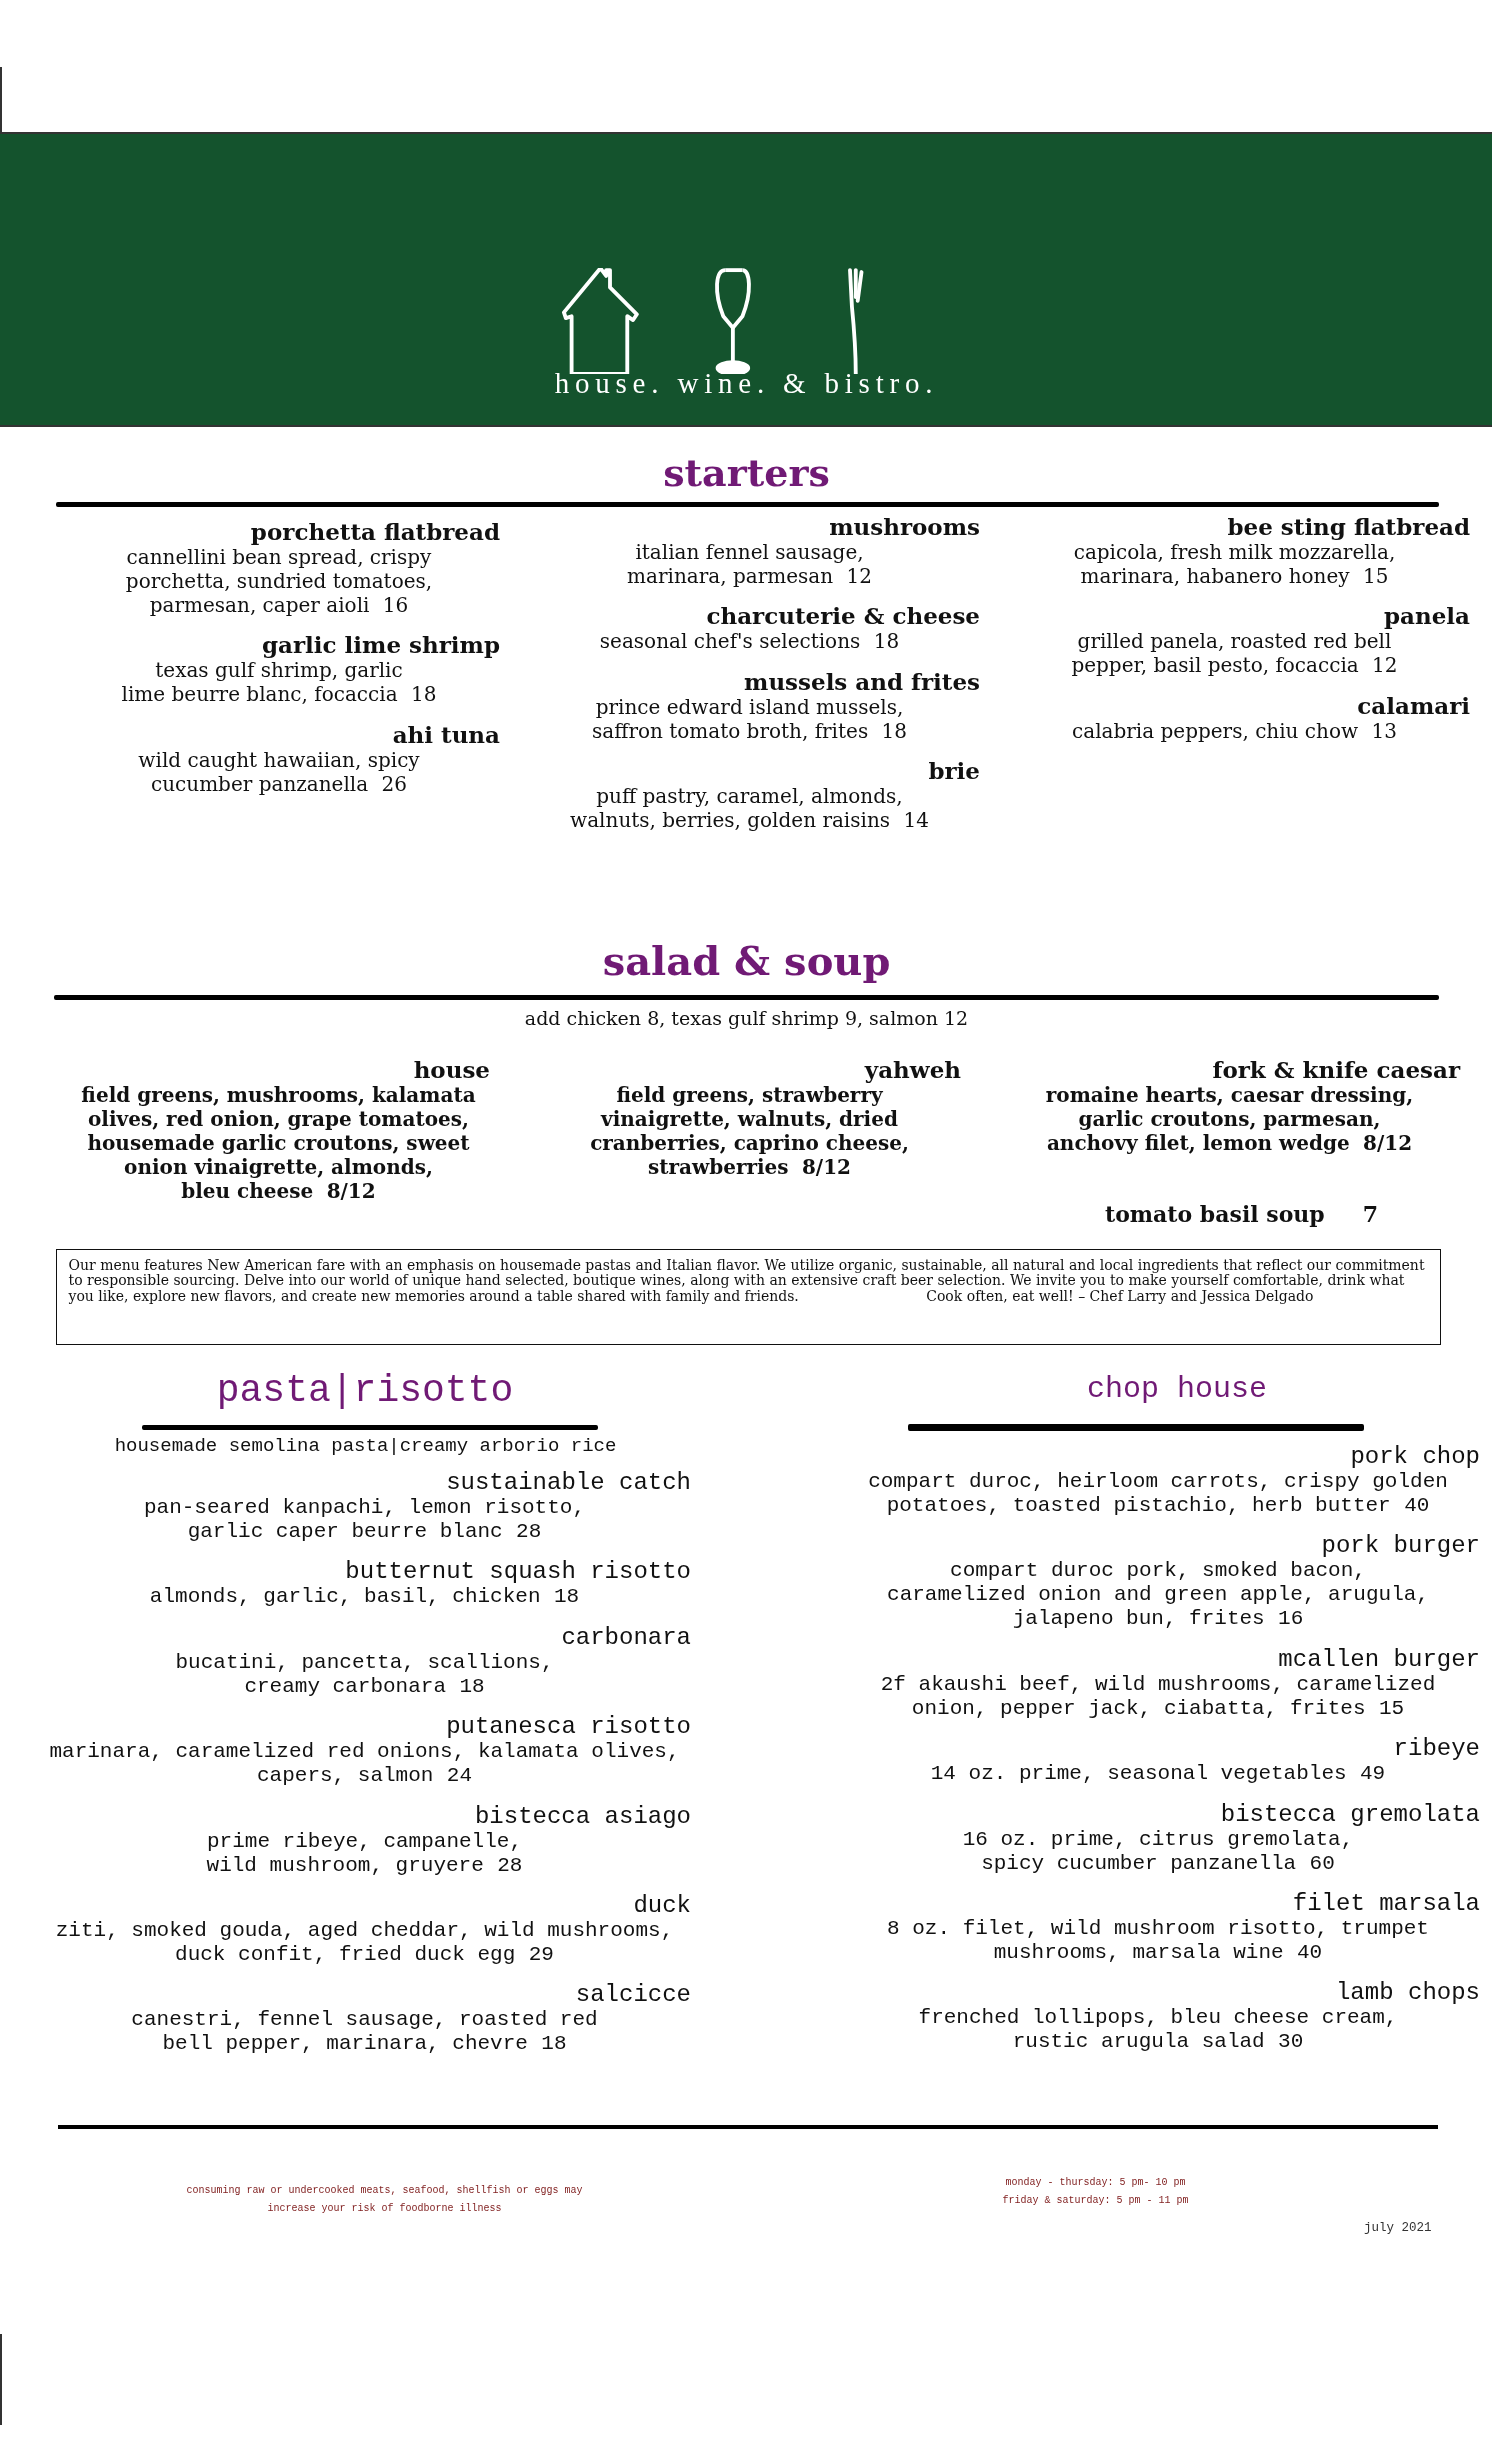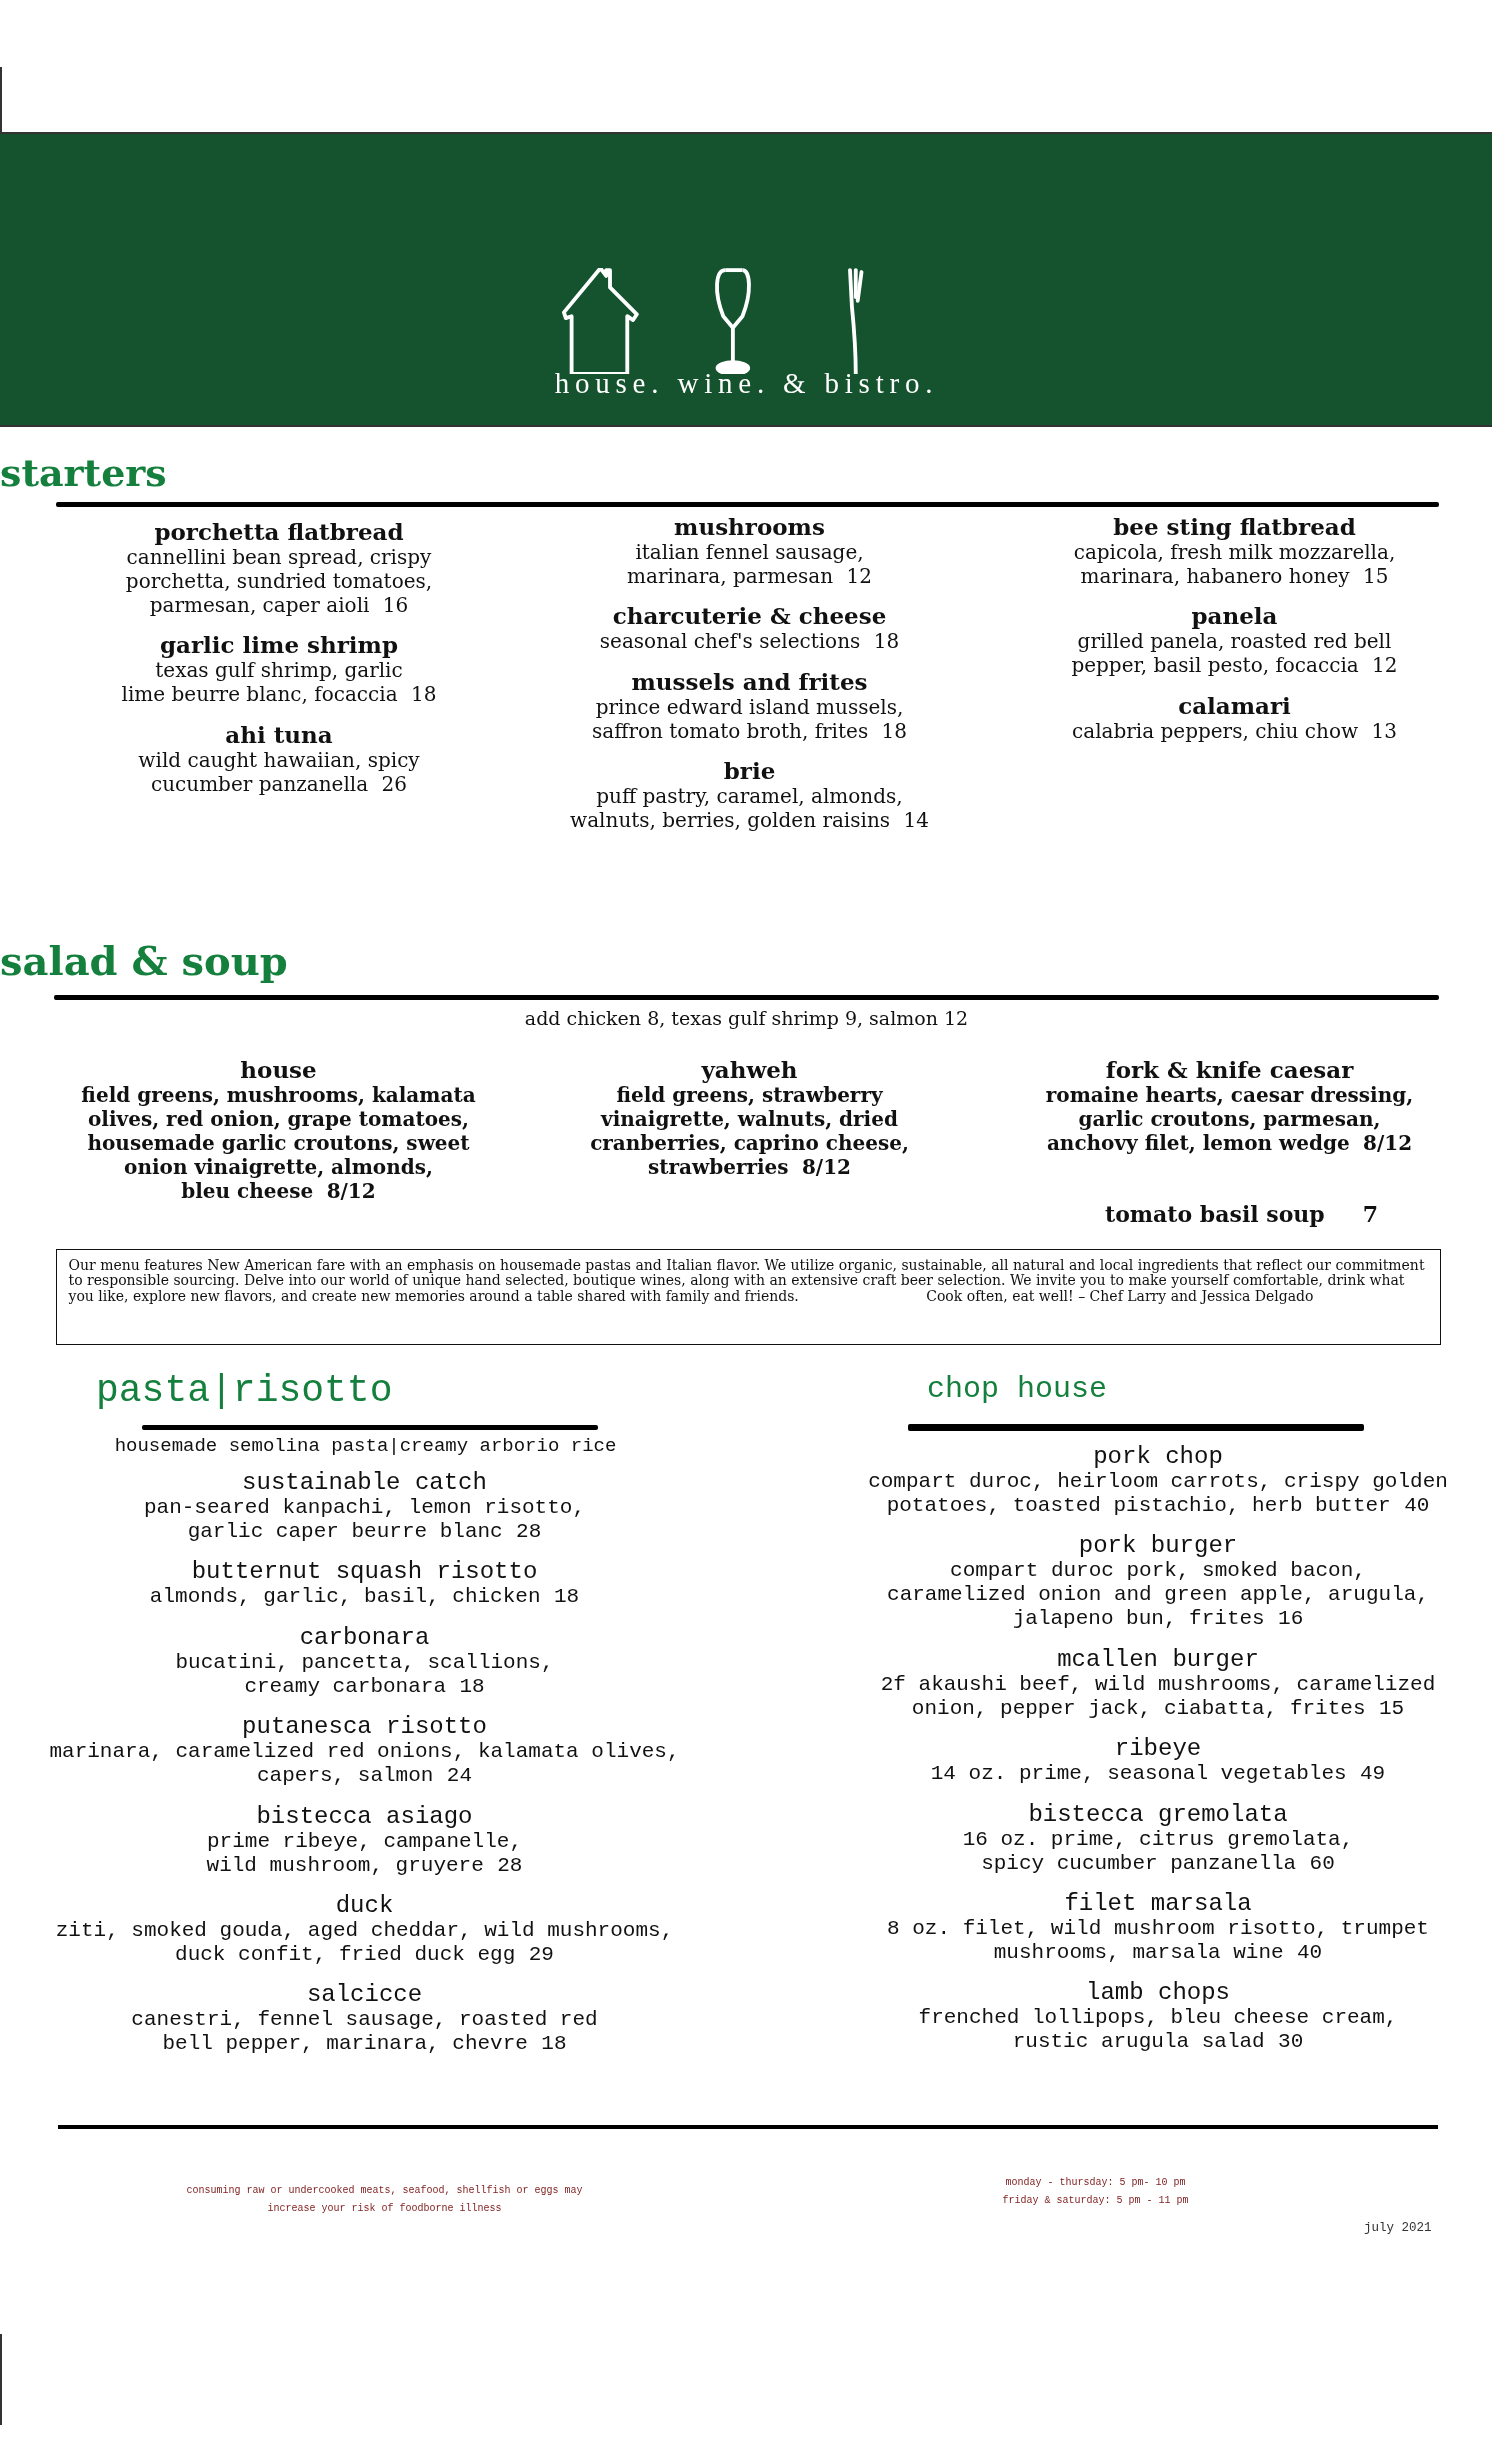--- a/index.html
+++ b/index.html
@@ -7,26 +7,26 @@
   body { position: relative; overflow: hidden; color: #111; font-family: "DejaVu Serif", "Liberation Serif", serif; }
 
   .edge-mark { position: absolute; left: 0; width: 1.9px; background: #333; }
 
   
   .banner { position: absolute; left: 0; top: 132px; width: 1493px; height: 295px; background: #14532d; border-top: 2.9px solid #333; border-bottom: 2.9px solid #333; }
   .logo { position: absolute; left: 562px; top: 134px; width: 384px; height: 106px; }
   .wordmark { position: absolute; top: 233px; left: 0; width: 100%; text-align: center; color: #fff; font-family: "Liberation Serif", serif; font-size: 29px; letter-spacing: 5.8px; }
 
   
-  .sec-title { position: absolute; font-family: "DejaVu Serif", serif; font-weight: bold; color: #15803d; }
+  .sec-title { position: absolute; text-align: center; font-family: "DejaVu Serif", serif; font-weight: bold; color: #701a75; }
   .rule { position: absolute; height: 4.8px; background: #000; border-radius: 1.9px; }
 
   .col { position: absolute; text-align: center; }
   .item { margin-bottom: 15.4px; }
-  .item-name { font-size: 23px; line-height: 26px; font-weight: bold; font-family: "DejaVu Serif", serif; }
+  .item-name { font-size: 23px; line-height: 26px; font-weight: bold; font-family: "DejaVu Serif", serif; text-align: right; }
   .item-desc { font-size: 20px; line-height: 24px; font-family: "DejaVu Serif", serif; white-space: pre-line; }
   .price { margin-left: 13.4px; }
 
   .lite .item-name { font-weight: normal; font-family: "Liberation Mono", monospace; font-size: 24px; }
   .lite .item-desc { font-family: "Liberation Mono", monospace; font-size: 21px; line-height: 24px; }
 
   .addon { position: absolute; top: 1007px; left: 0; width: 1493px; text-align: center; font-size: 19px; font-family: "DejaVu Serif", serif; }
   .soup-row { position: absolute; top: 1201px; left: 1105px; font-size: 22px; font-weight: bold; }
   .soup-row .price { margin-left: 38px; }
 

